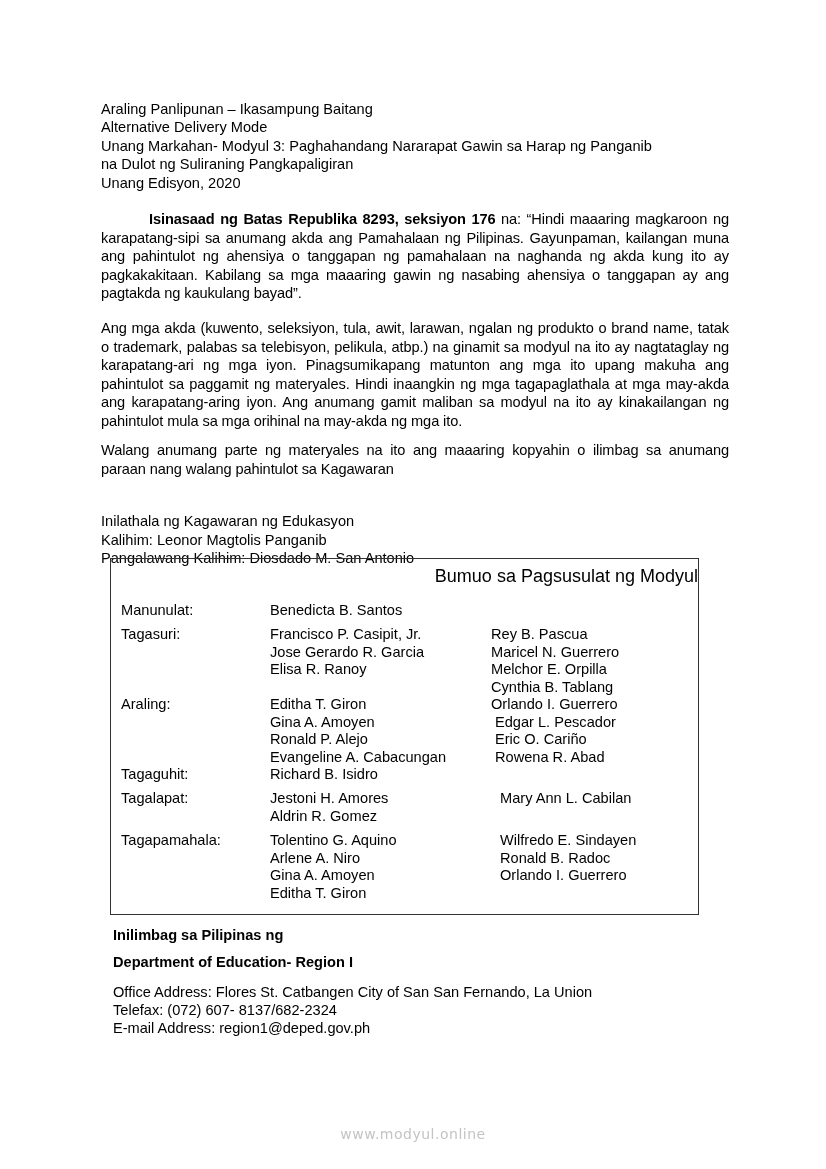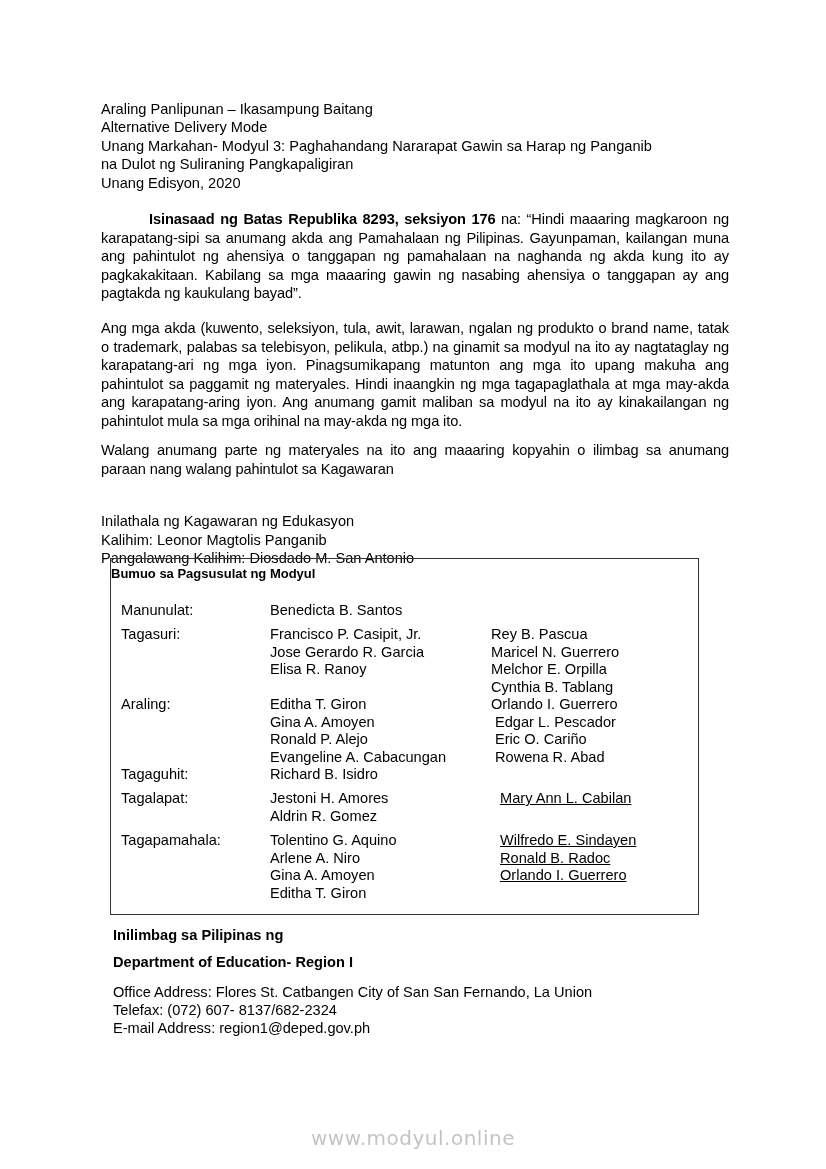--- a/index.html
+++ b/index.html
@@ -16,34 +16,34 @@
     }
     .p1 { top: 210px; text-indent: 48px; }
     .p2 { top: 319px; }
     .p3 { top: 441px; }
     .pub { position: absolute; left: 101px; top: 490px; font-size: 14.6px; line-height: 18.5px; margin-top: 22px; }
     .box {
       position: absolute; left: 110px; top: 558px; width: 589px; height: 357px;
       border: 1.5px solid #333; box-sizing: border-box;
     }
     .box-title {
-      position: absolute; left: 0; right: 0; top: 7px; text-align: left;
-      font-weight: bold; font-size: 13px;
+      position: absolute; left: 0; right: 0; top: 7px; text-align: right;
+      font-weight: normal; font-size: 18px;
     }
     .row { position: absolute; left: 0; width: 100%; font-size: 14.6px; line-height: 17.5px; }
     .role { position: absolute; left: 10px; }
     .col1 { position: absolute; left: 159px; }
     .col2 { position: absolute; left: 380px; }
-    .col2c { position: absolute; left: 389px; text-decoration: underline; }
+    .col2c { position: absolute; left: 389px; }
     .col1 div, .col2 div, .col2b div, .col2c div { white-space: nowrap; }
     .footer { position: absolute; left: 113px; font-size: 14.6px; line-height: 18px; }
     .f-bold { font-weight: bold; }
     .watermark {
       position: absolute; left: 0; right: 0; top: 1126px; text-align: center;
-      font-family: "DejaVu Sans", sans-serif; font-size: 20px; color: #c4c4c4; letter-spacing: 0.5px;
+      font-family: "DejaVu Sans", sans-serif; font-size: 14px; color: #c4c4c4; letter-spacing: 0.5px;
     }
   </style>
 </head>
 <body>
 
 <div class="header">
   <div>Araling Panlipunan – Ikasampung Baitang</div>
   <div>Alternative Delivery Mode</div>
   <div>Unang Markahan- Modyul 3: Paghahandang Nararapat Gawin sa Harap ng Panganib</div>
   <div>na Dulot ng Suliraning Pangkapaligiran</div>

